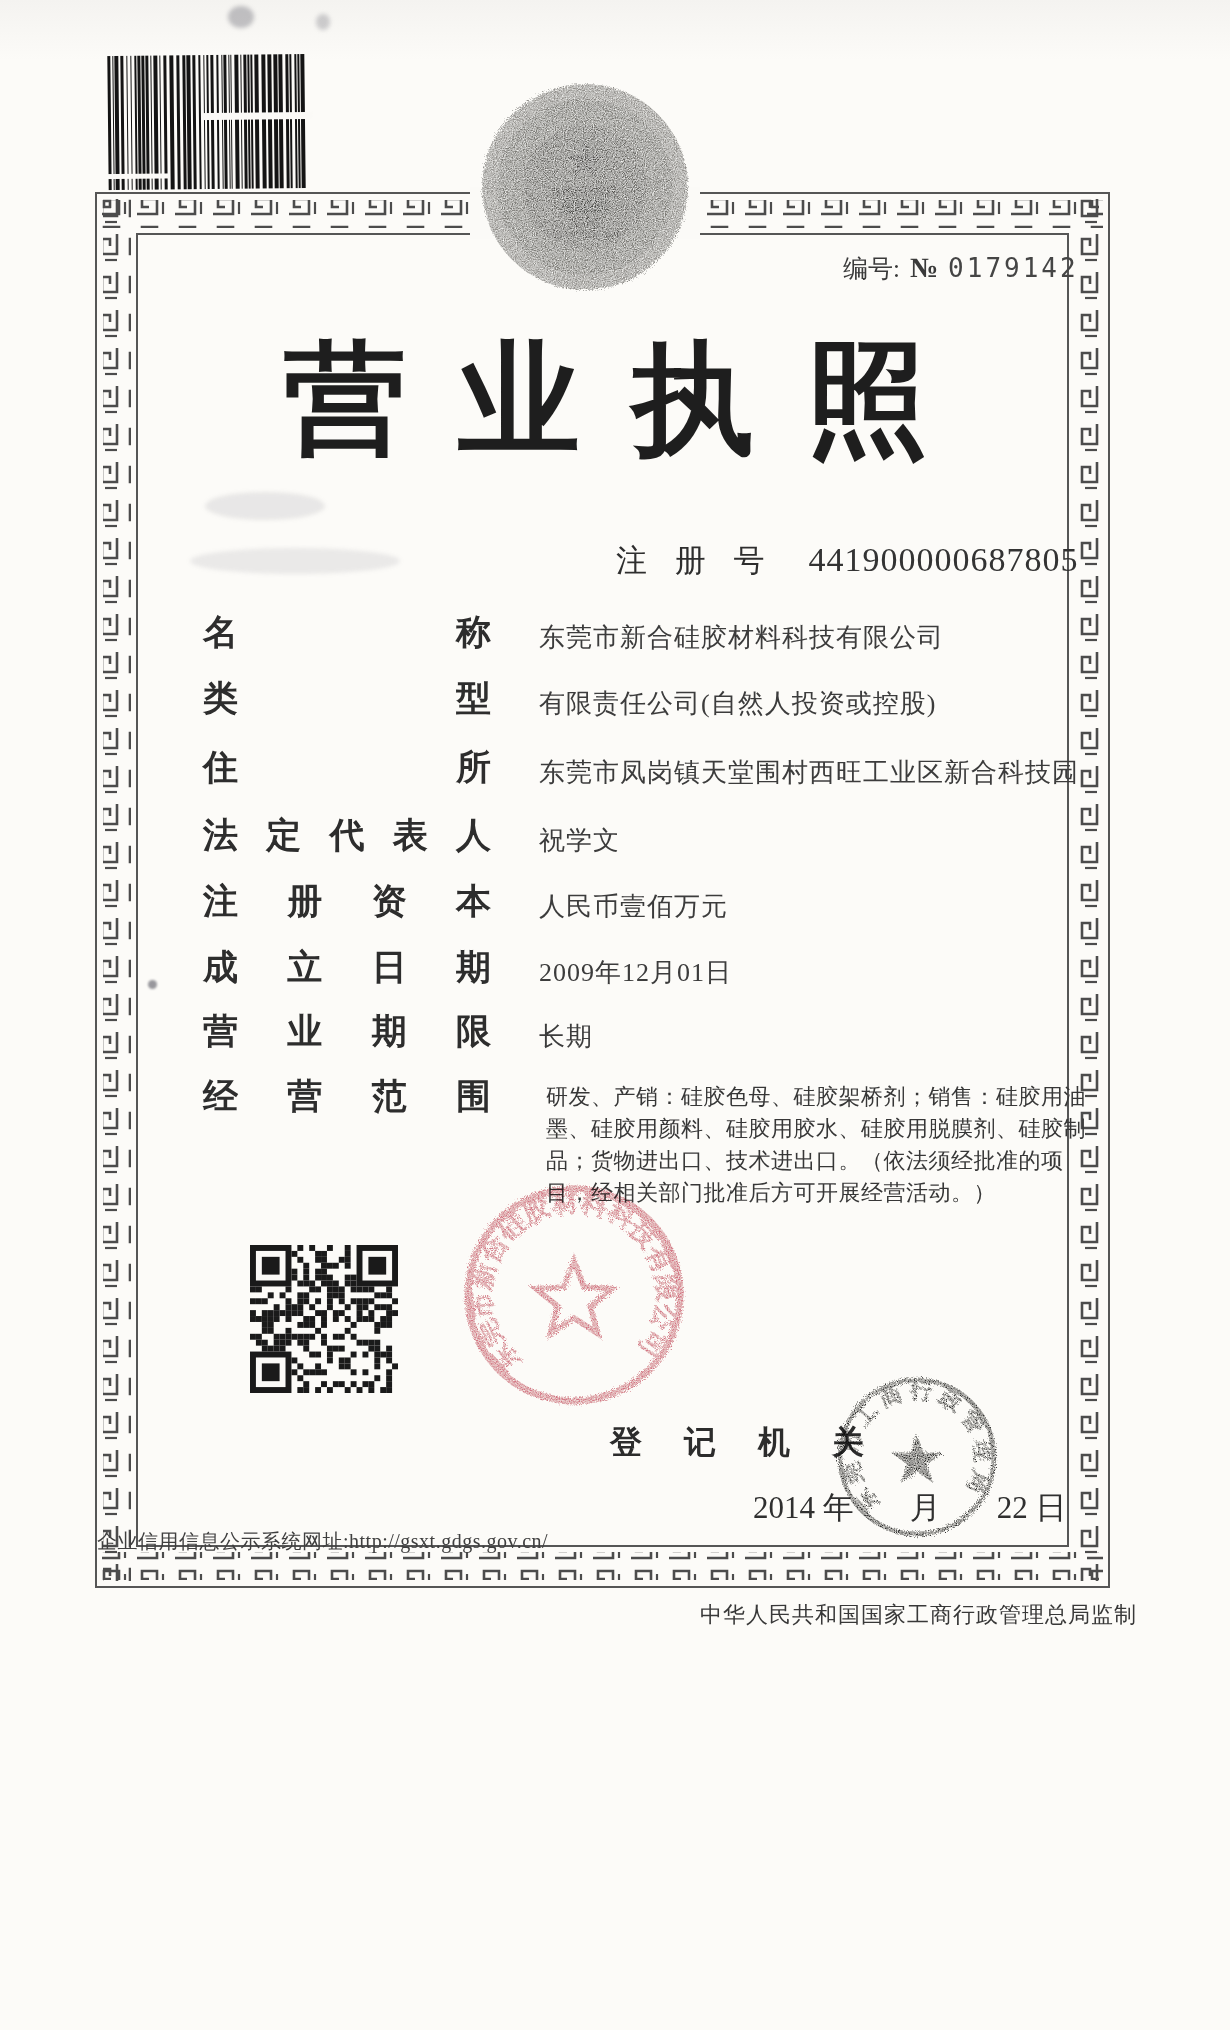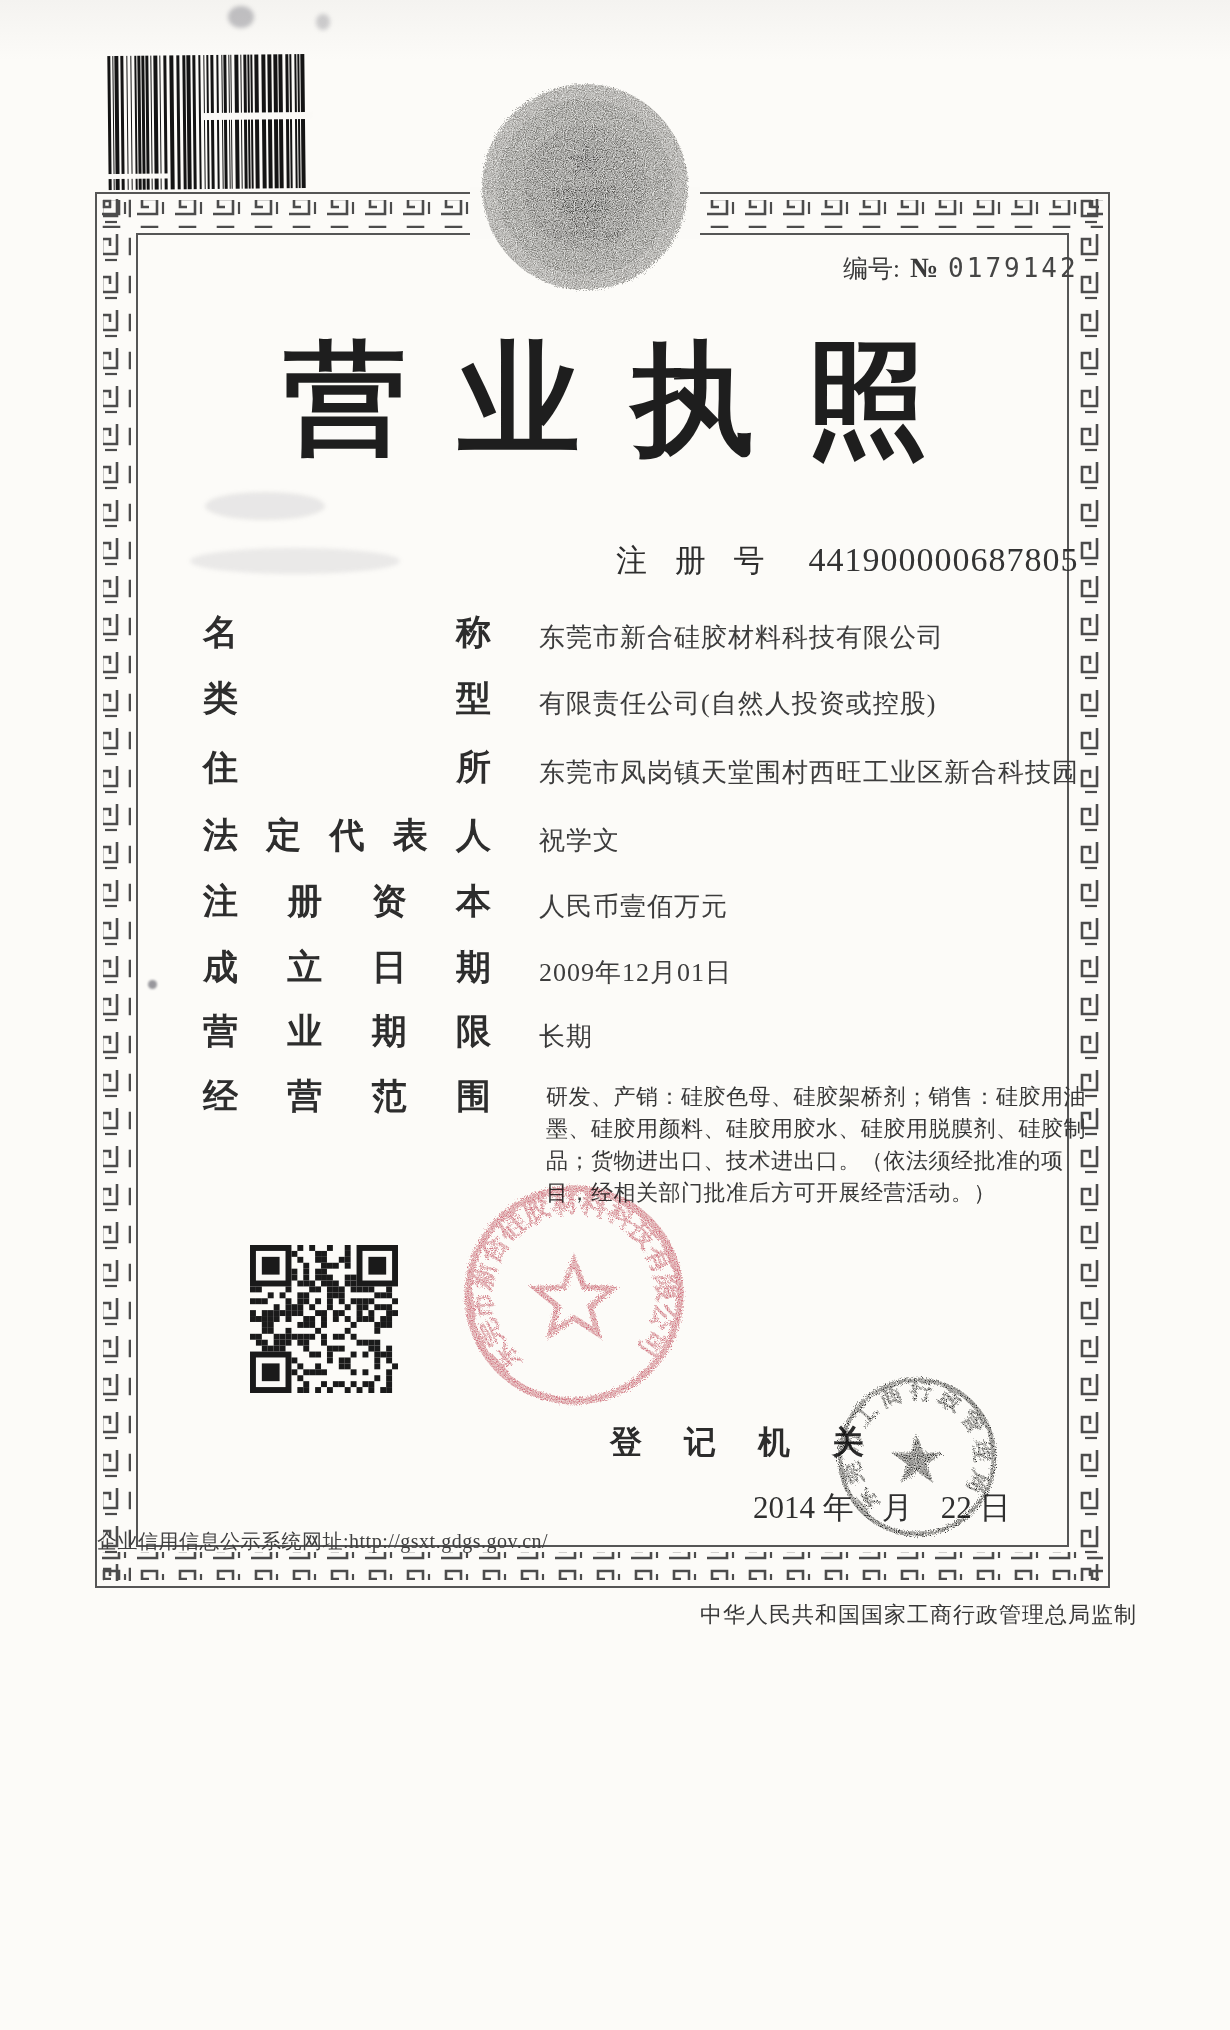--- a/index.html
+++ b/index.html
@@ -38,21 +38,21 @@
     filter:blur(.25px);line-height:1.15;}
   .frow .fvalue{
     margin-left:48px;font-size:26px;color:#3c3c3c;padding-top:7px;
     filter:blur(.2px);letter-spacing:1px;white-space:nowrap;}
   .frow .fvalue.wrap{white-space:normal;width:608px;font-size:22px;line-height:32px;
     letter-spacing:.5px;padding-top:4px;color:#373737;}
 
   
   .registrar{top:1421px;left:610px;font-size:32px;letter-spacing:17px;
     color:#2c2c2c;font-weight:600;filter:blur(.25px);white-space:nowrap;}
-  .issuedate{top:1487px;left:753px;display:flex;gap:28px;align-items:baseline;
+  .issuedate{top:1487px;left:753px;display:flex;gap:56px;align-items:baseline;
     font-size:31px;color:#2f2f2f;font-weight:500;filter:blur(.2px);white-space:nowrap;}
 
   
   .footl{top:1528px;left:97px;font-size:20px;color:#3f3f3f;letter-spacing:.5px;
     font-family:"Liberation Serif",serif;filter:blur(.2px);}
   .footr{top:1600px;left:700px;font-size:22px;color:#383838;letter-spacing:1px;
     font-weight:500;filter:blur(.2px);}
 
   .seal{mix-blend-mode:multiply;}
 </style>

